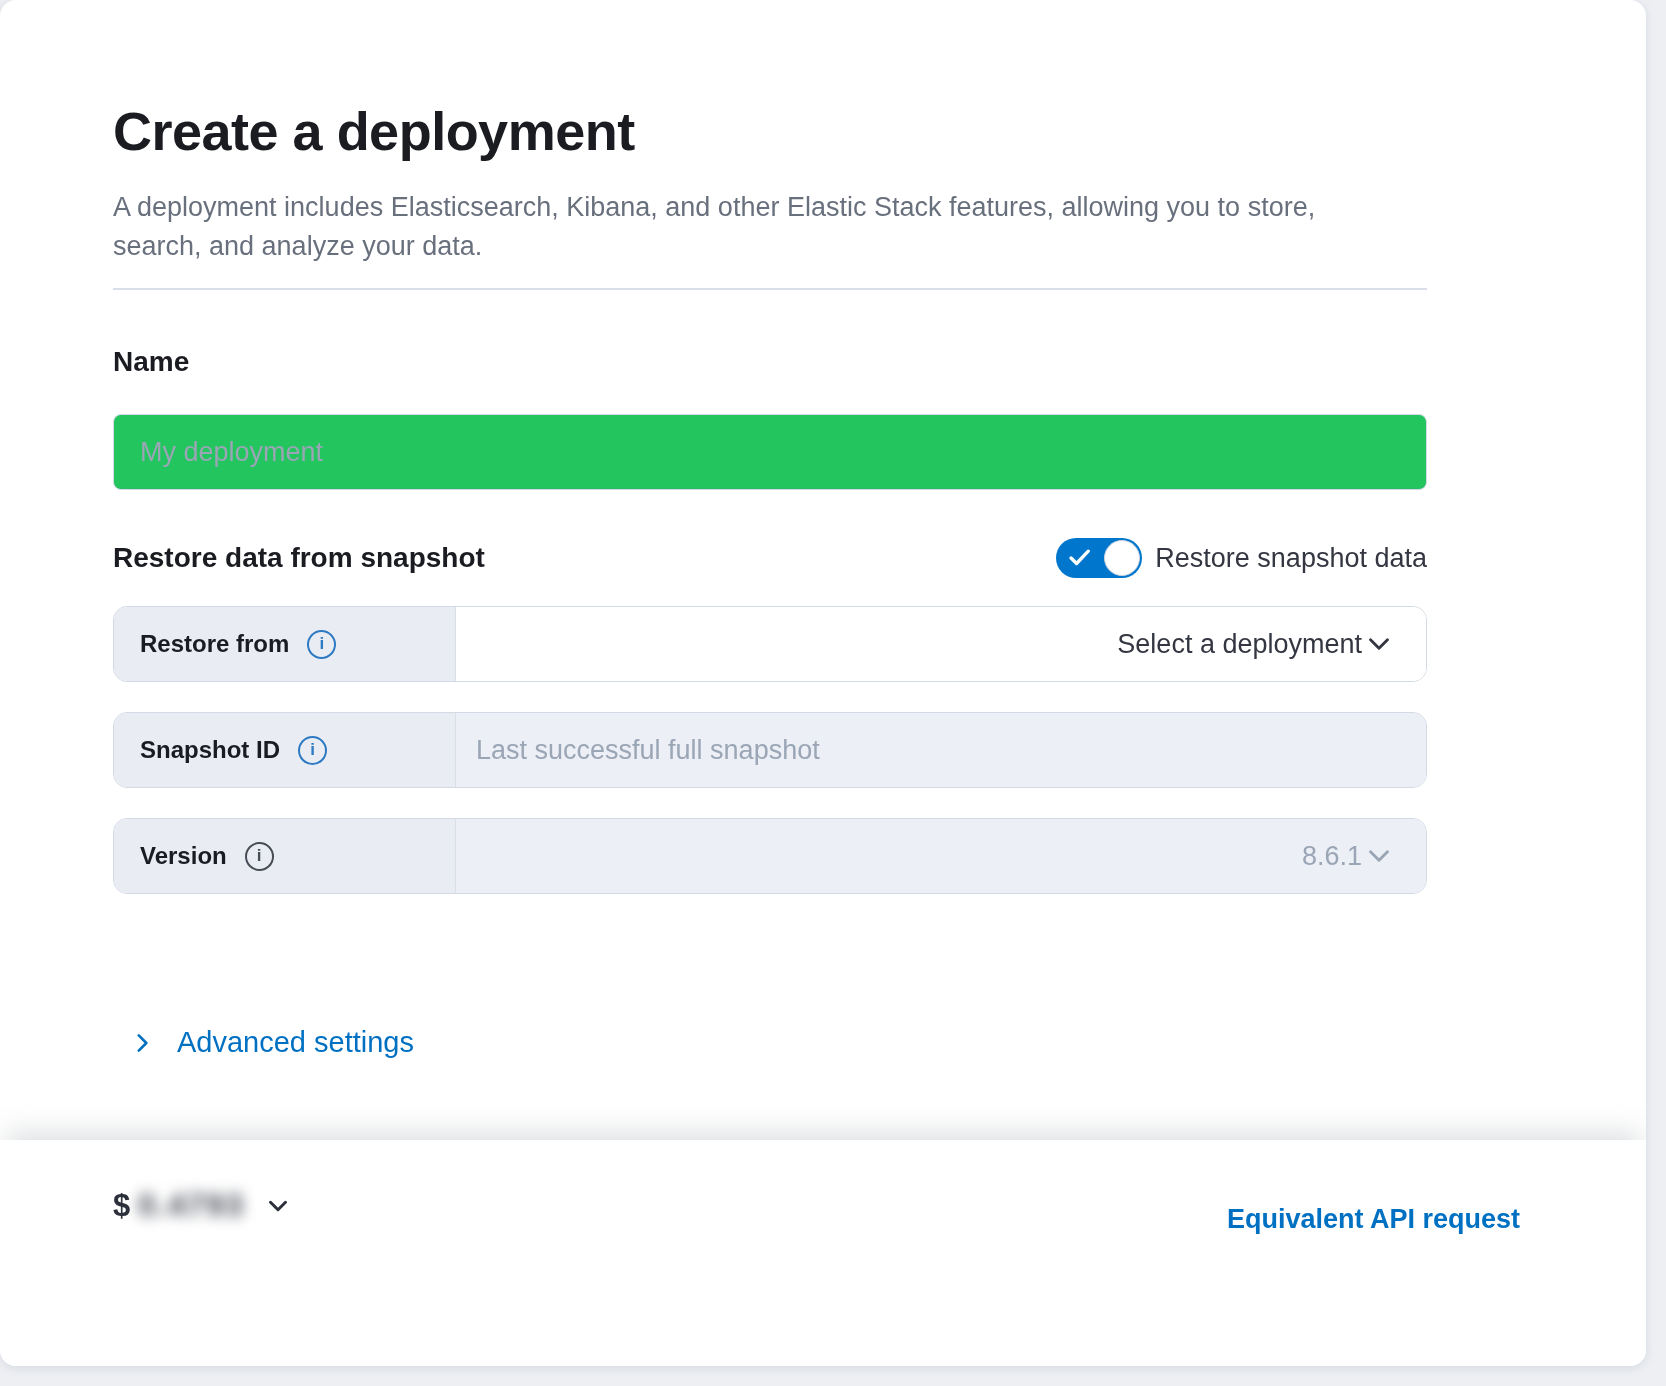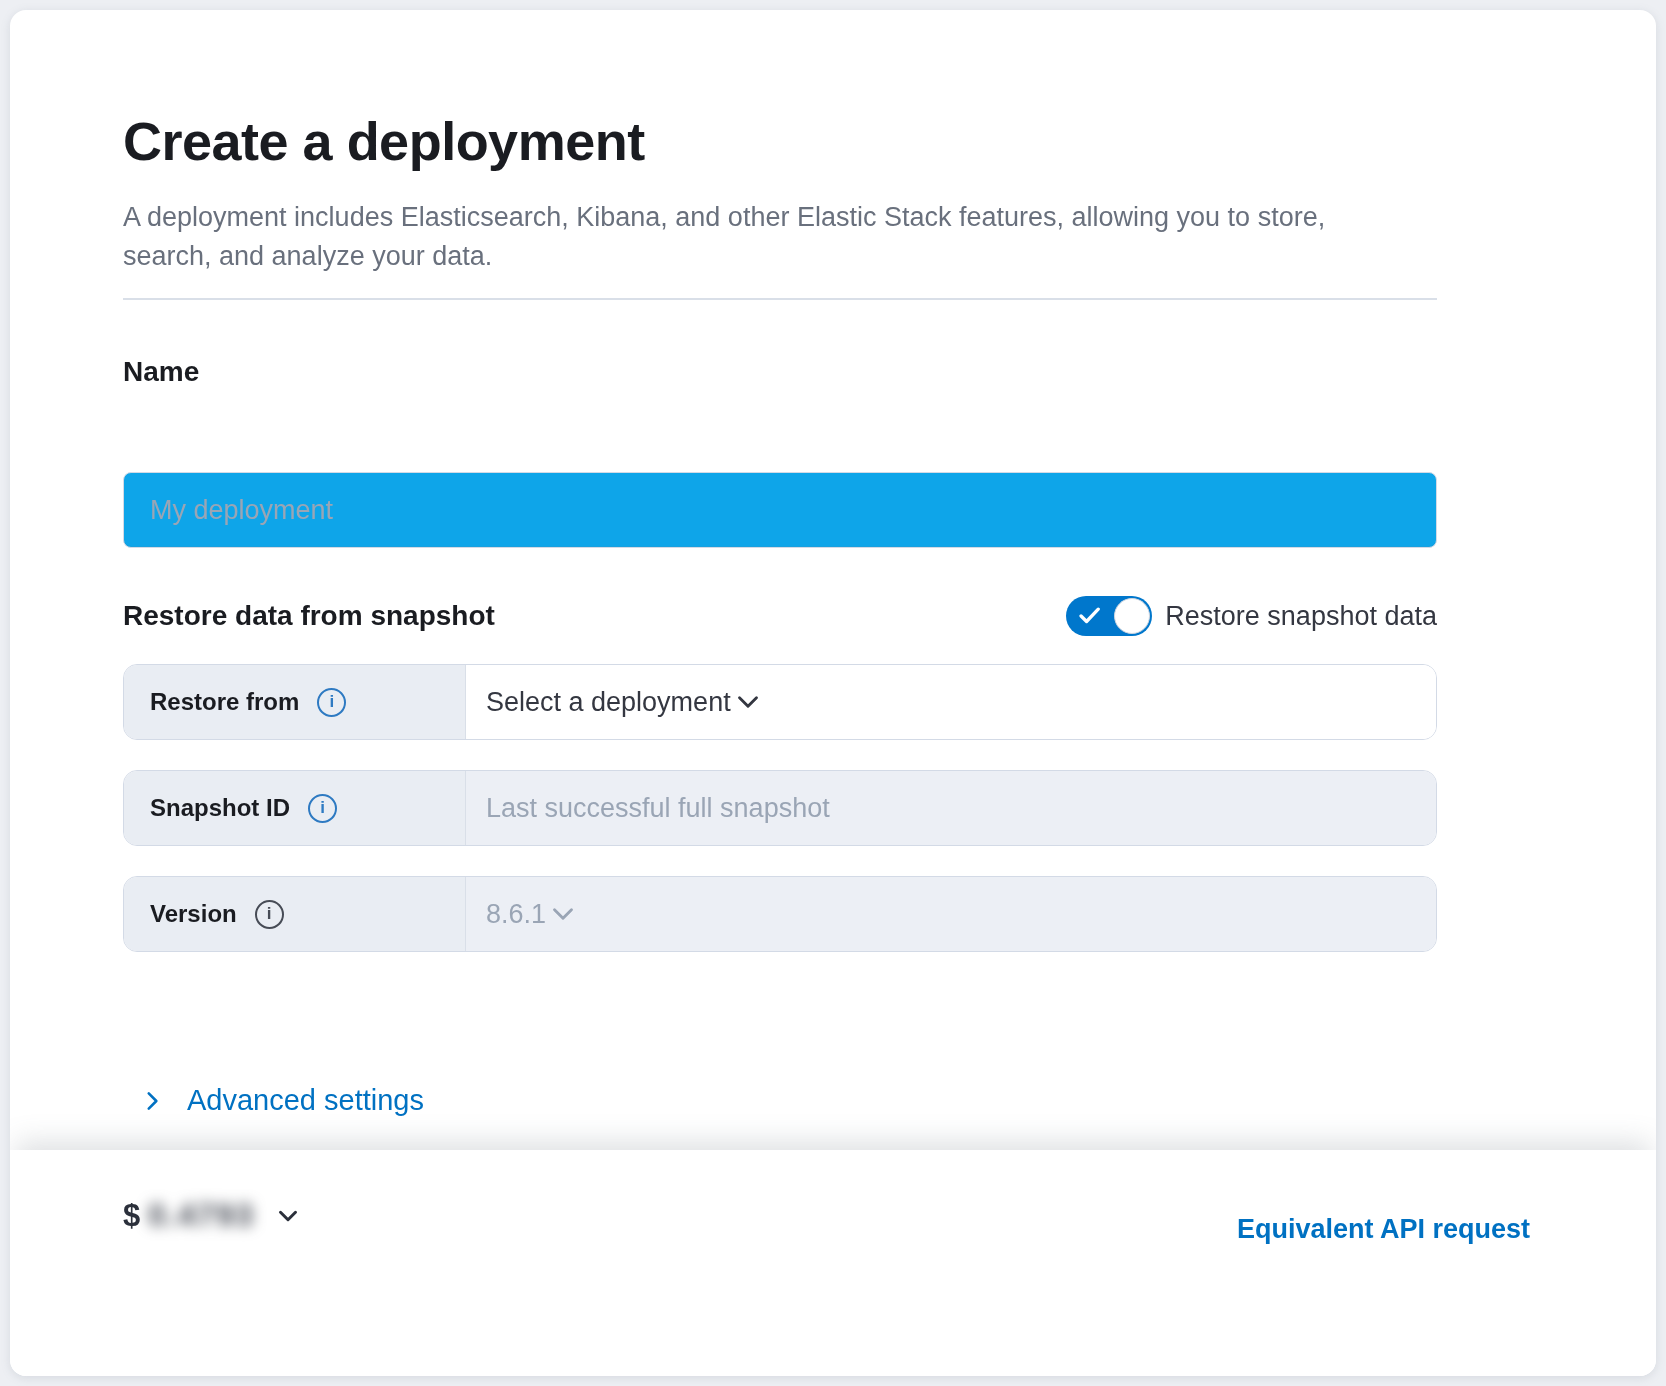--- a/index.html
+++ b/index.html
@@ -3,21 +3,20 @@
 <meta charset="utf-8">
 <style>
   * { margin: 0; padding: 0; box-sizing: border-box; }
   html, body { width: 1666px; height: 1386px; }
   body {
     font-family: "Liberation Sans", "DejaVu Sans", sans-serif;
     background: #edeff3;
   }
   .page {
     width: 1666px; height: 1386px;
-    padding: 10px;
   }
   .card {
     width: 1646px; height: 1366px;
     background: #ffffff;
     border-radius: 16px;
     box-shadow: 0 2px 10px rgba(110,120,140,0.18);
     display: flex; flex-direction: column;
     overflow: hidden;
   }
   .content {
@@ -40,27 +39,26 @@
     width: 100%;
   }
   h2.section-heading {
     font-size: 28px; font-weight: bold; color: #1a1c21;
     line-height: 44px;
   }
   .name-heading { margin-top: 50px; margin-bottom: 30px; }
   .name-input {
     width: 100%; height: 76px;
     border: 1px solid #d3dae6; border-radius: 8px;
-    background: #0ea5e9;
+    background: #22c55e;
     padding: 0 26px;
     font-size: 27px; color: #343741;
     font-family: "Liberation Sans", sans-serif;
     outline: none;
     box-shadow: inset 0 -1px 0 rgba(110,120,140,0.12);
-    margin-top: 48px;
   }
   .name-input::placeholder { color: #9aa5b5; opacity: 1; }
 
   .restore-header-row {
     margin-top: 46px; margin-bottom: 26px;
     display: flex; align-items: center; justify-content: space-between;
   }
   .toggle-wrap { display: flex; align-items: center; gap: 13px; }
   .switch {
     width: 86px; height: 40px; border-radius: 20px;
@@ -91,21 +89,21 @@
   .info-icon {
     width: 29px; height: 29px; border-radius: 50%;
     border: 2px solid #2e7ac2; color: #2e7ac2;
     display: inline-flex; align-items: center; justify-content: center;
     font-size: 17px; font-weight: bold; font-style: normal;
     flex-shrink: 0;
   }
   .info-icon.dark { border-color: #474c56; color: #474c56; }
   .row-control {
     flex: 1 1 auto;
-    display: flex; align-items: center; justify-content: flex-start;
+    display: flex; align-items: center; justify-content: flex-end;
     padding: 0 30px 0 20px;
     font-size: 27px;
   }
   .row-control.enabled { background: #ffffff; color: #343741; cursor: pointer; }
   .row-control.disabled { background: #eceff5; color: #9aa5b5; }
   .row-control .chev { flex-shrink: 0; }
   .snapshot-input {
     flex: 1 1 auto; background: #eceff5; border: none; outline: none;
     padding: 0 30px 0 20px; font-size: 27px; color: #9aa5b5;
     font-family: "Liberation Sans", sans-serif;

